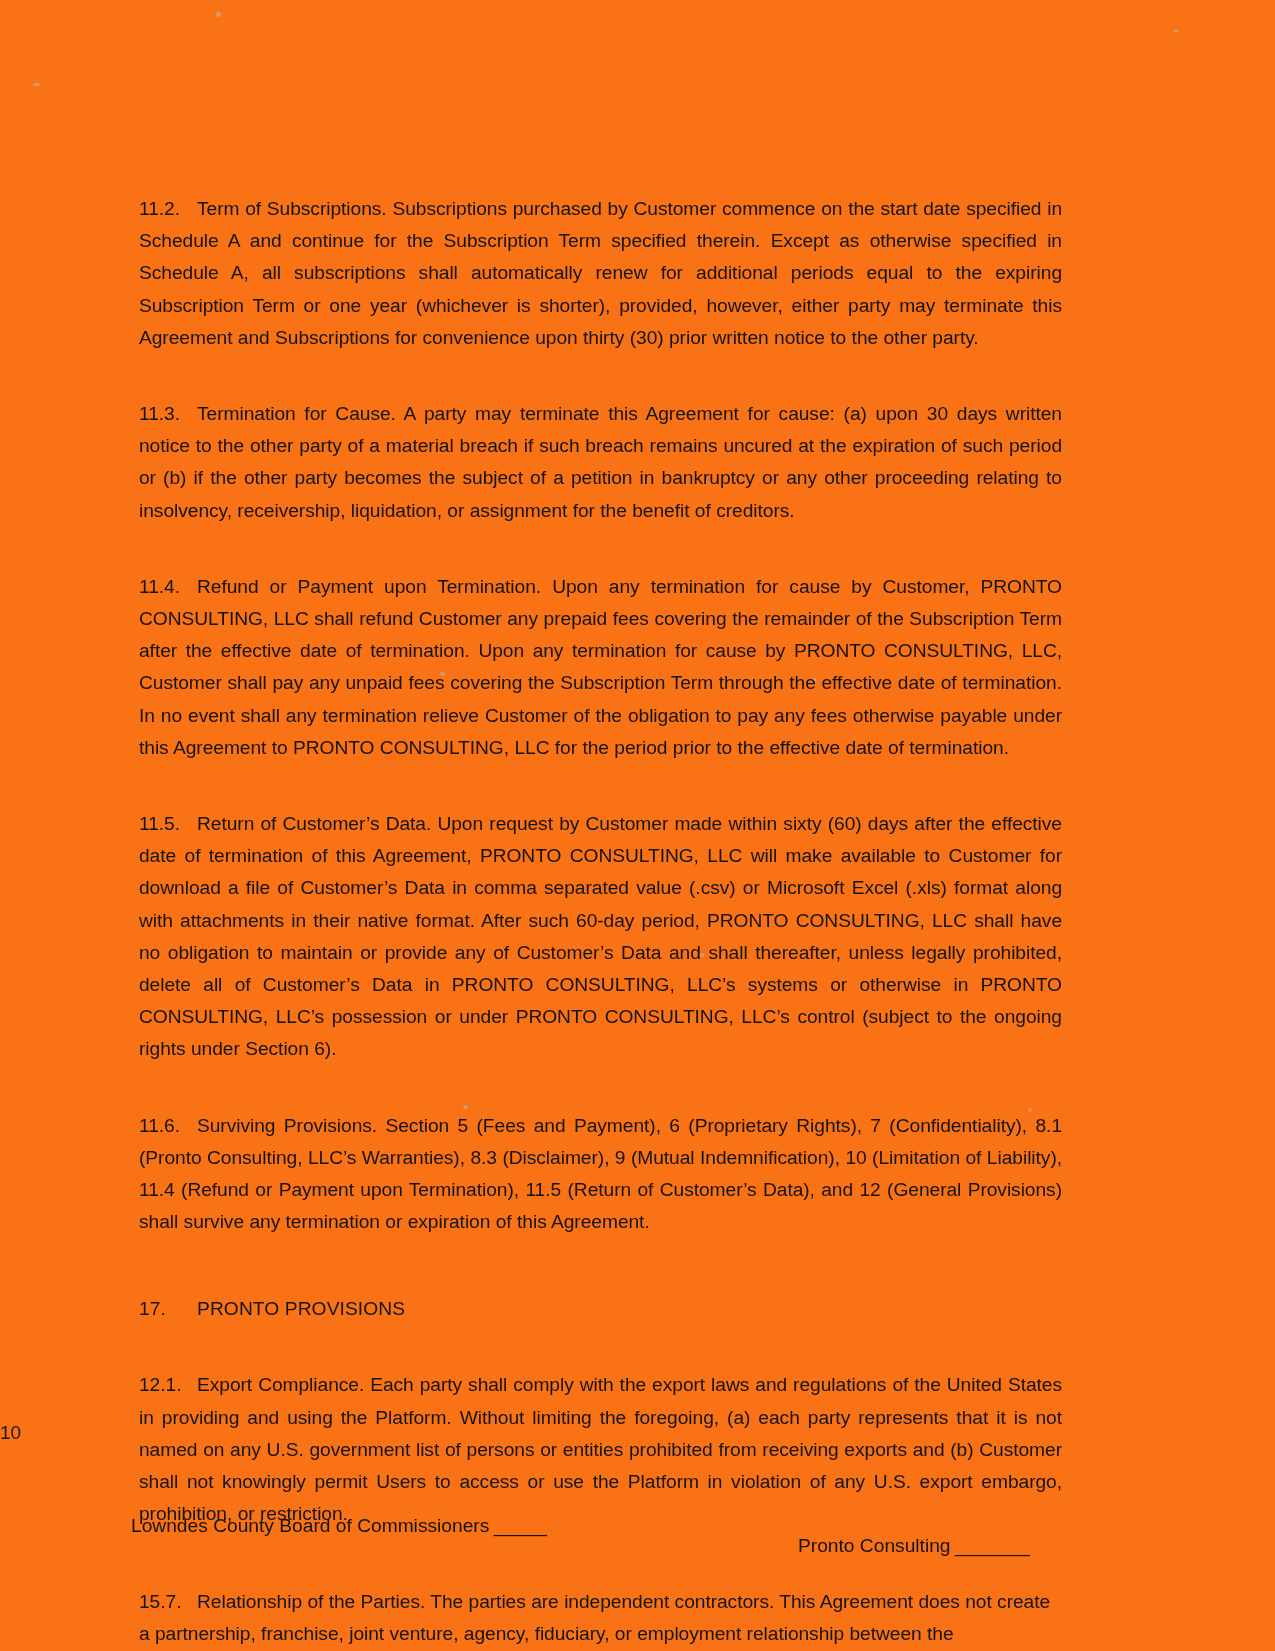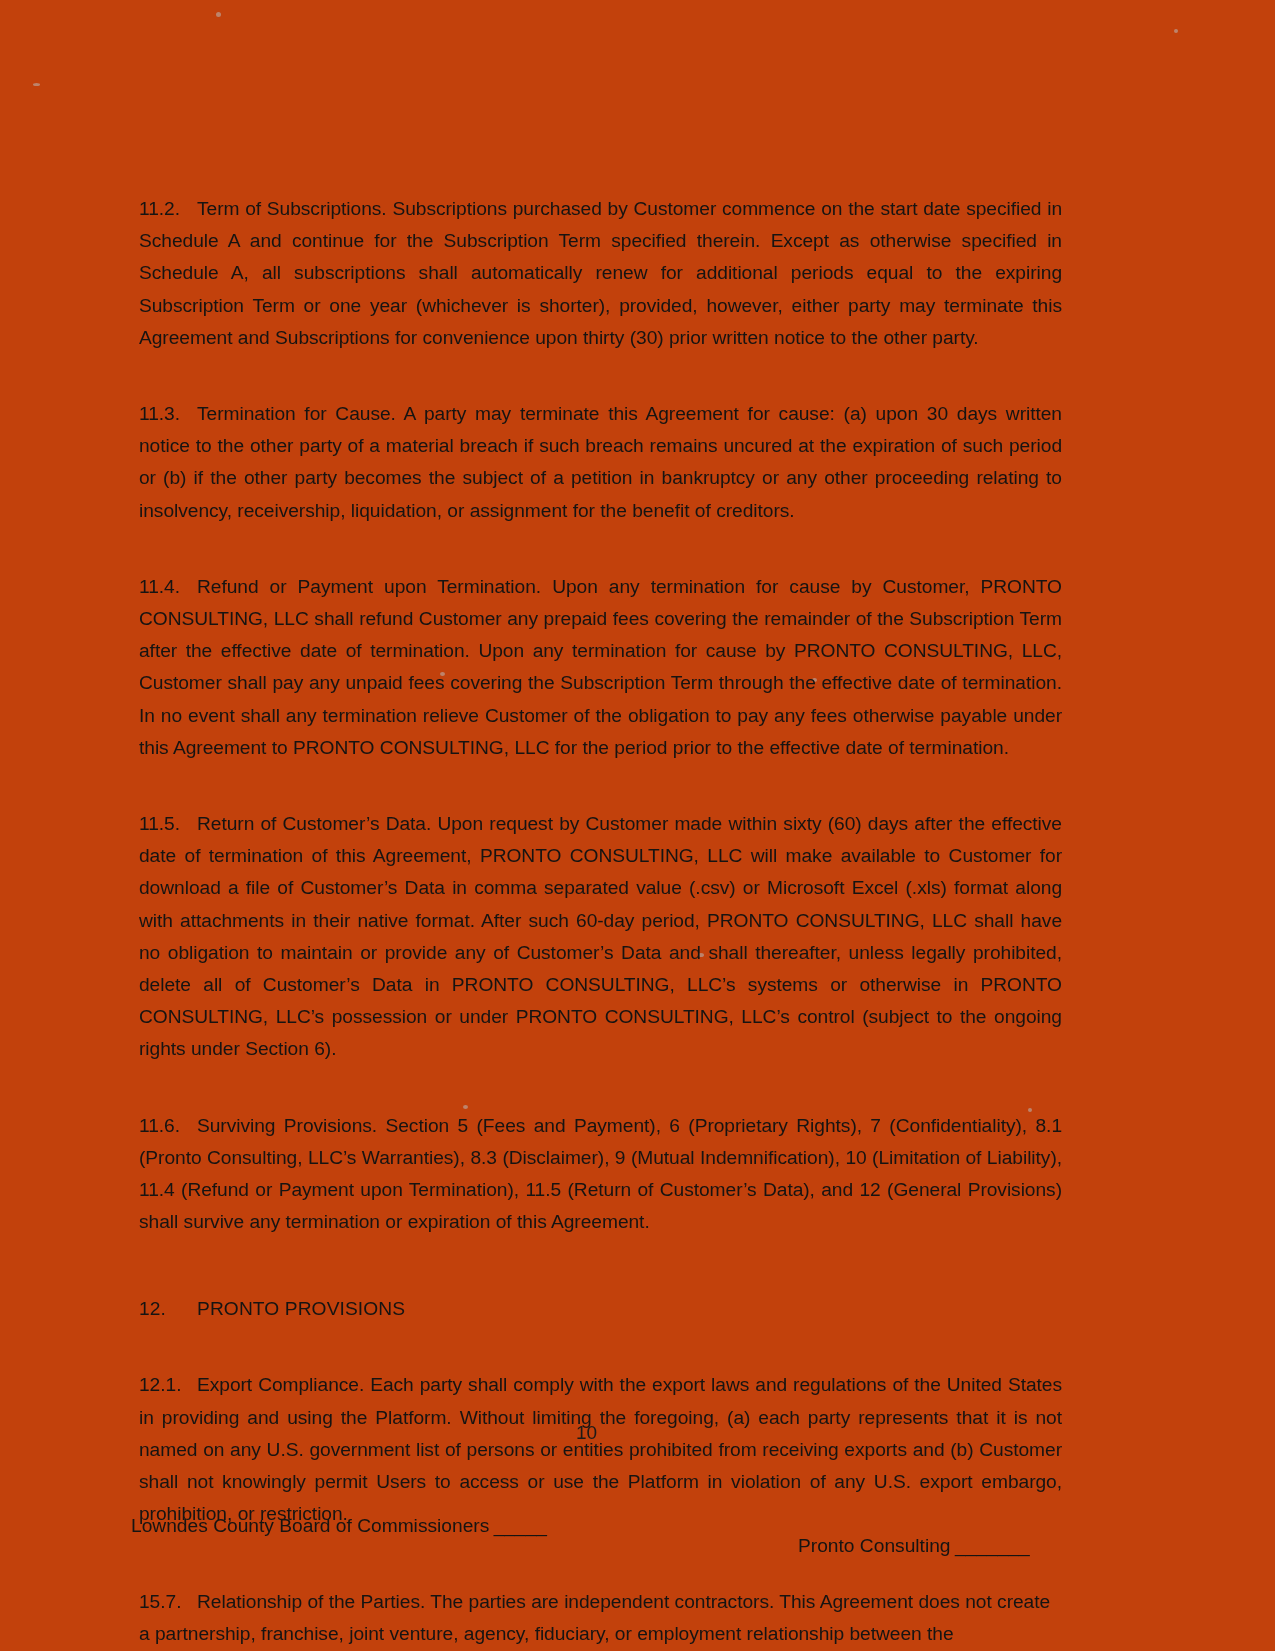--- a/index.html
+++ b/index.html
@@ -8,21 +8,21 @@
     background: #ffffff;
   }
   body {
     font-family: "Liberation Sans", sans-serif;
     color: #100f0d;
   }
   .page {
     position: relative;
     width: 1275px;
     height: 1651px;
-    background: #c2410c;
+    background: #f97316;
     overflow: hidden;
     box-sizing: border-box;
   }
   
   .speck {
     position: absolute;
     background: #b9b9b9;
     border-radius: 50%;
     opacity: .55;
   }
@@ -55,21 +55,21 @@
   }
   .num {
     display: inline-block;
     min-width: 58px;
   }
   .page-number {
     position: absolute;
     left: 0;
     top: 1422px;
     width: 1173px;
-    text-align: center;
+    text-align: left;
     font-size: 19px;
     color: #1c1a18;
   }
   .footer {
     position: absolute;
     left: 0;
     top: 1483px;
     width: 1089px;
     height: 40px;
     margin-top: 32px;
@@ -122,21 +122,21 @@
 
     <p class="para gap-md">
       <span class="num">11.5.</span><span>Return of Customer’s Data. Upon request by Customer made within sixty (60) days after the effective date of termination of this Agreement, PRONTO CONSULTING, LLC will make available to Customer for download a file of Customer’s Data in comma separated value (.csv) or Microsoft Excel (.xls) format along with attachments in their native format. After such 60-day period, PRONTO CONSULTING, LLC shall have no obligation to maintain or provide any of Customer’s Data and shall thereafter, unless legally prohibited, delete all of Customer’s Data in PRONTO CONSULTING, LLC’s systems or otherwise in PRONTO CONSULTING, LLC’s possession or under PRONTO CONSULTING, LLC’s control (subject to the ongoing rights under Section 6).</span>
     </p>
 
     <p class="para gap-lg">
       <span class="num">11.6.</span><span>Surviving Provisions. Section 5 (Fees and Payment), 6 (Proprietary Rights), 7 (Confidentiality), 8.1 (Pronto Consulting, LLC’s Warranties), 8.3 (Disclaimer), 9 (Mutual Indemnification), 10 (Limitation of Liability), 11.4 (Refund or Payment upon Termination), 11.5 (Return of Customer’s Data), and 12 (General Provisions) shall survive any termination or expiration of this Agreement.</span>
     </p>
 
     <p class="heading">
-      <span class="num">12.</span><span>PRONTO PROVISIONS</span>
+      <span class="num">17.</span><span>PRONTO PROVISIONS</span>
     </p>
 
     <p class="para gap-lg">
       <span class="num">12.1.</span><span>Export Compliance. Each party shall comply with the export laws and regulations of the United States in providing and using the Platform. Without limiting the foregoing, (a) each party represents that it is not named on any U.S. government list of persons or entities prohibited from receiving exports and (b) Customer shall not knowingly permit Users to access or use the Platform in violation of any U.S. export embargo, prohibition, or restriction.</span>
     </p>
 
     <p class="para tight">
       <span class="num">15.7.</span><span>Relationship of the Parties. The parties are independent contractors. This Agreement does not create a partnership, franchise, joint venture, agency, fiduciary, or employment relationship between the</span>
     </p>
 

